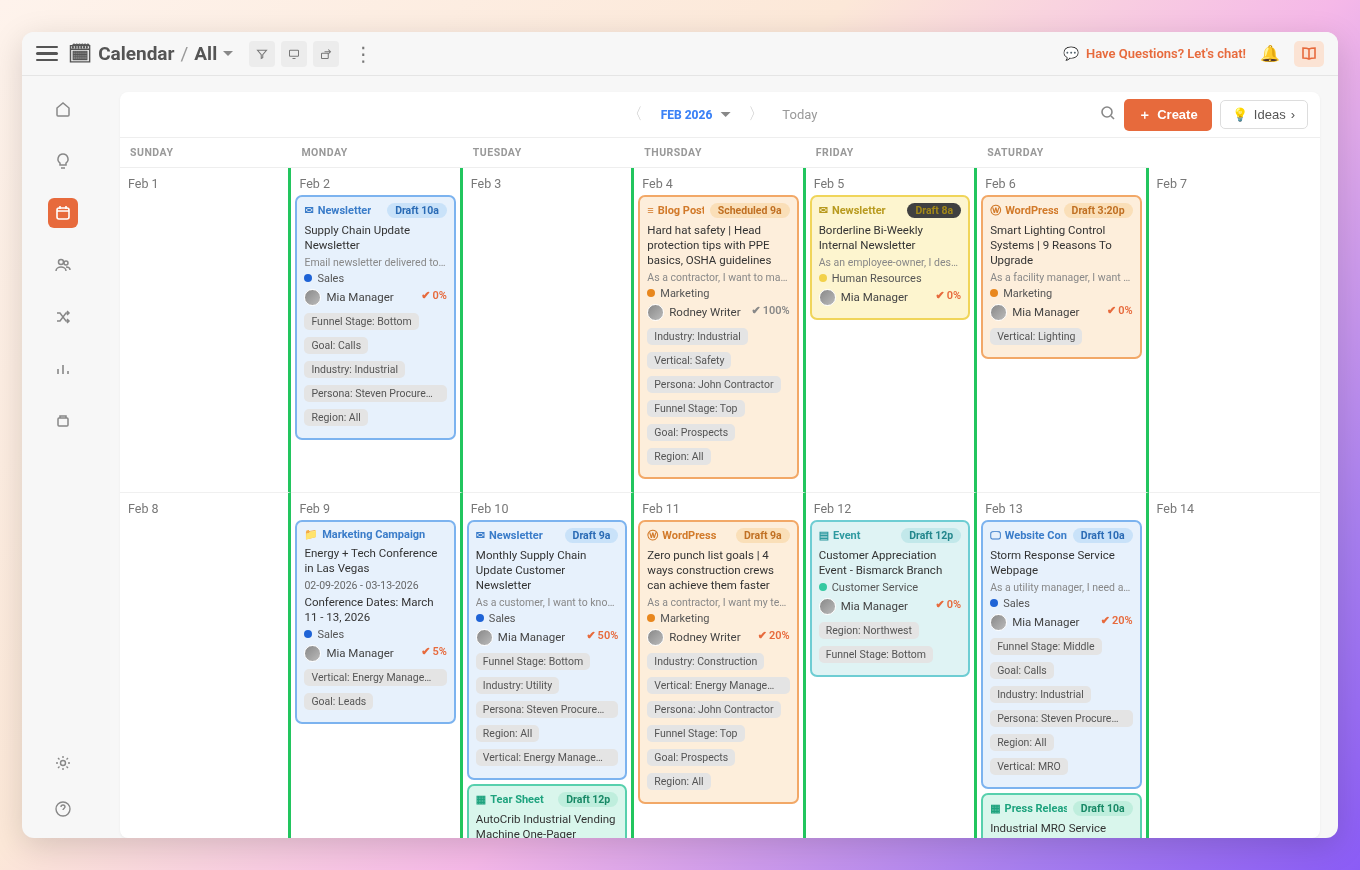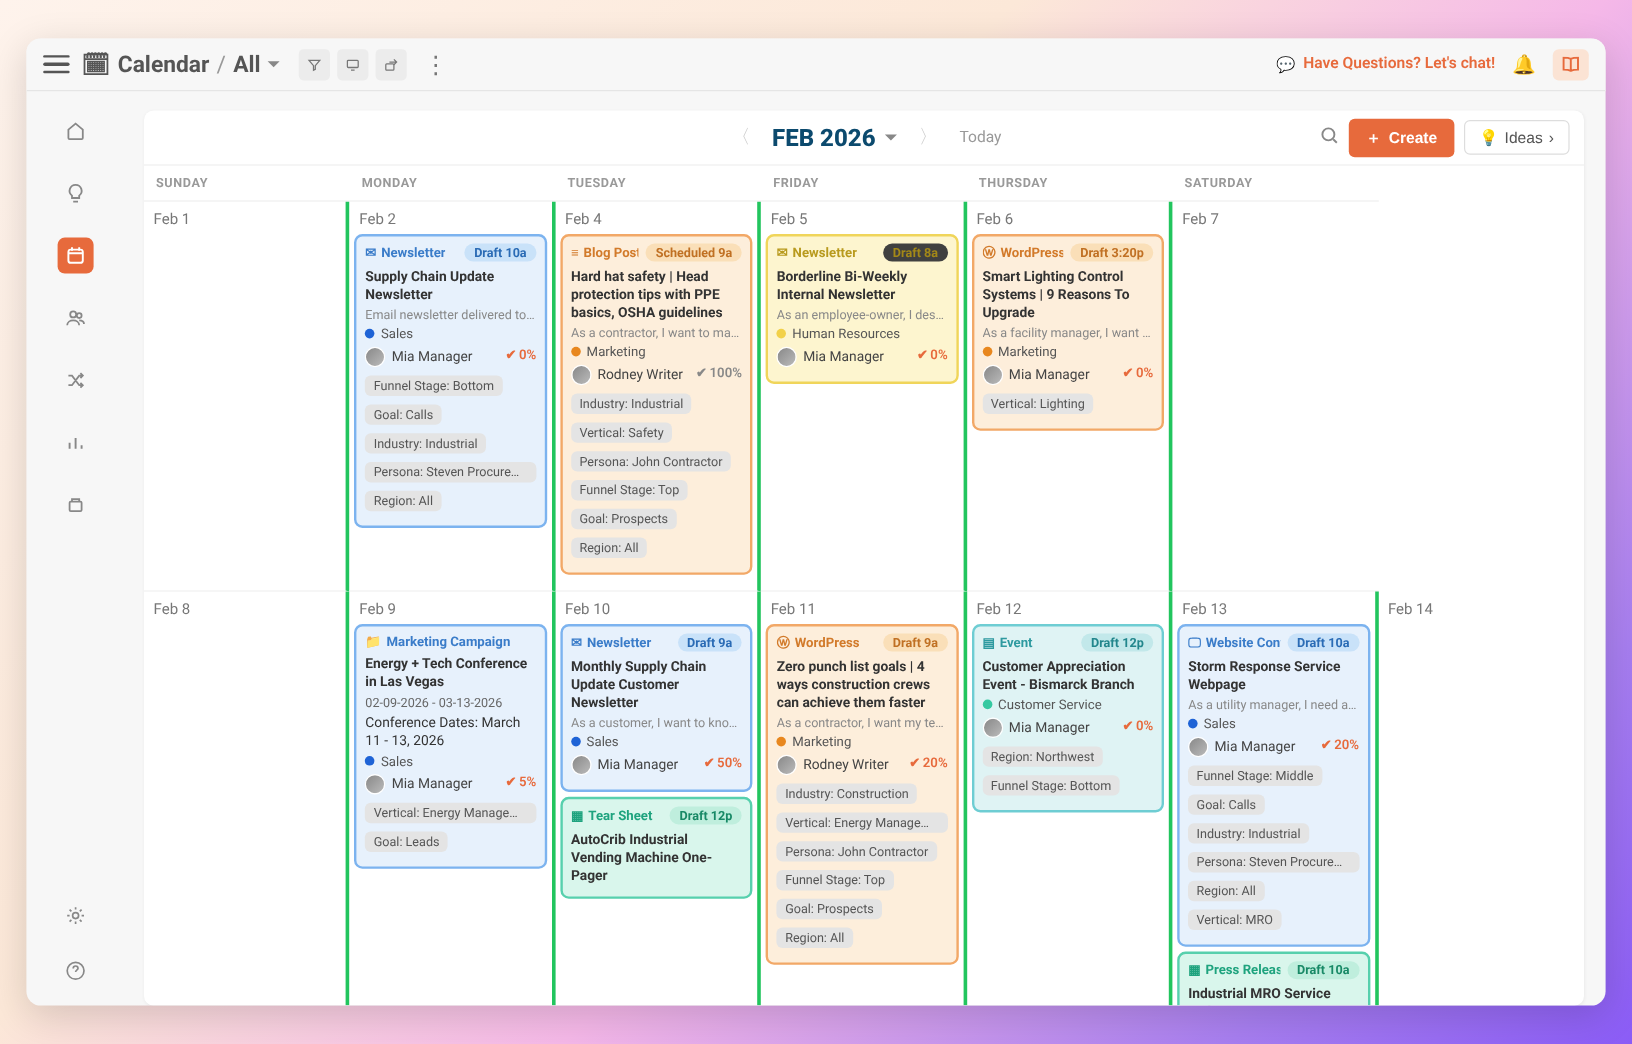--- a/index.html
+++ b/index.html
@@ -32,41 +32,41 @@
 
 .sidebar { position:absolute; top:44px; left:0; width:82px; bottom:0; display:flex; flex-direction:column; align-items:center; padding-top:18px; gap:22px;}
 .side-icon { width:30px; height:30px; display:flex; align-items:center; justify-content:center; color:#888; border-radius:6px; cursor:pointer; font-size:16px;}
 .side-icon.active { background:#e76a3c; color:#fff;}
 .sidebar-bottom { position:absolute; bottom:14px; left:0; right:0; display:flex; flex-direction:column; align-items:center; gap:16px;}
 
 .calendar-area { position:absolute; top:60px; left:98px; right:18px; bottom:0; background:#fff; border-radius:8px; box-shadow: 0 1px 3px rgba(0,0,0,.05); overflow:hidden;}
 .cal-header { height:46px; display:flex; align-items:center; border-bottom:1px solid #eee; padding:0 12px;}
 .nav-center { position:absolute; left:50%; transform:translateX(-50%); display:flex; align-items:center; gap:14px;}
 .nav-arrow { color:#ccc; font-size:16px; cursor:pointer; padding:4px;}
-.month-label { font-size:20px; font-weight:800; color:#0c4a6e; display:flex; align-items:center; gap:6px; cursor:pointer;}
+.month-label { font-size:12px; font-weight:800; color:#3b82f6; display:flex; align-items:center; gap:6px; cursor:pointer;}
 .today-link { color:#999; font-size:13px; cursor:pointer;}
 .cal-header-right { margin-left:auto; display:flex; align-items:center; gap:8px;}
 .search-ico { color:#888; font-size:15px; cursor:pointer;}
 .create-btn { background:#e76a3c; color:#fff; border:none; padding:7px 14px; border-radius:5px; font-weight:700; font-size:13px; display:flex; align-items:center; gap:6px; cursor:pointer;}
 .ideas-btn { background:#fff; border:1px solid #ddd; padding:6px 12px; border-radius:5px; font-size:13px; color:#555; display:flex; align-items:center; gap:5px; cursor:pointer;}
 
 .dayhead { display:grid; grid-template-columns: repeat(7, 1fr); font-size:10.5px; font-weight:700; color:#999; letter-spacing:.5px;}
 .dayhead div { padding:8px 10px; border-bottom:1px solid #eee;}
 
 .cal-body { height: calc(100% - 46px - 30px); overflow:hidden; }
 .week { display:grid; grid-template-columns: repeat(7, 1fr); }
 .daycell { border-right:3px solid #22c55e; border-bottom:1px solid #f0f0f0; padding:8px 4px 4px 4px; min-height:325px; font-size:12px; position:relative; overflow:hidden;}
 .daycell:last-child{border-right:none;}
 .date-label { color:#777; font-size:12.5px; margin-bottom:4px; padding-left:4px;}
 
 .card { border-radius:7px; border:2px solid; padding:6px 7px 7px 7px; margin-bottom:4px; font-size:11.5px; overflow:hidden;}
 .card-head { display:flex; align-items:center; justify-content:space-between; gap:6px; margin-bottom:5px;}
 .card-type { display:flex; align-items:center; gap:4px; font-weight:700; font-size:11px; white-space:nowrap; overflow:hidden; text-overflow:ellipsis;}
 .pill { border-radius:10px; padding:1px 8px; font-size:10.5px; font-weight:700; white-space:nowrap;}
-.card-title { font-weight:700; color:#333; line-height:1.3; margin-bottom:3px;}
+.card-title { font-weight:400; color:#333; line-height:1.3; margin-bottom:3px;}
 .card-sub { color:#888; font-size:10.5px; white-space:nowrap; overflow:hidden; text-overflow:ellipsis; margin-bottom:3px;}
 .card-daterange { color:#666; font-size:10.5px; margin-bottom:3px;}
 .category { display:flex; align-items:center; gap:5px; font-size:11px; margin-bottom:4px; color:#555;}
 .dot { width:8px; height:8px; border-radius:50%; display:inline-block;}
 .owner-row { display:flex; align-items:flex-start; justify-content:space-between; margin-bottom:5px;}
 .owner { display:flex; align-items:center; gap:5px; font-size:11.5px; color:#444;}
 .avatar { width:17px; height:17px; border-radius:50%; background:linear-gradient(135deg,#888,#bbb); border:1px solid #fff; flex-shrink:0;}
 .completion { color:#e76a3c; font-size:11px; font-weight:600; display:flex; align-items:center; gap:2px;}
 .tag { display:inline-block; background:#e4e4e4; color:#555; font-size:10.5px; padding:2px 7px; border-radius:5px; margin:2px 3px 2px 0; white-space:nowrap; overflow:hidden; text-overflow:ellipsis; max-width:100%;}
 
@@ -206,22 +206,22 @@
             <span>Ideas</span>
             <span>›</span>
           </button>
       </div>
     </div>
 
     <div class="dayhead" id="dayhead">
         <div>SUNDAY</div>
         <div>MONDAY</div>
         <div>TUESDAY</div>
+        <div>THURSDAY</div>
         <div>FRIDAY</div>
-        <div>THURSDAY</div>
         <div>SATURDAY</div>
       </div>
     <div class="cal-body" id="calbody">
         <div class="week">
           <div class="daycell">
             <div class="date-label">Feb 1</div>
           </div>
           <div class="daycell">
             <div class="date-label">Feb 2</div>
             <div class="card t-blue">
@@ -243,20 +243,23 @@
                   <span class="avatar"></span>
                   <span>Mia Manager</span>
                 </div>
                 <span class="completion">
                   <span>✔</span>
                   <span>0%</span>
                 </span>
               </div>
               <div><span class="tag">Funnel Stage: Bottom</span><span class="tag">Goal: Calls</span><span class="tag">Industry: Industrial</span><span class="tag">Persona: Steven Procuremen</span><span class="tag">Region: All</span></div>
             </div>
+          </div>
+          <div class="daycell">
+            <div class="date-label">Feb 3</div>
           </div>
           <div class="daycell">
             <div class="date-label">Feb 4</div>
             <div class="card t-orange">
               <div class="card-head">
                 <div class="card-type">
                   <span>≡</span>
                   <span>Blog Post</span>
                 </div>
                 <span class="pill">Scheduled  9a</span>
@@ -393,20 +396,21 @@
               <div class="owner-row">
                 <div class="owner">
                   <span class="avatar"></span>
                   <span>Mia Manager</span>
                 </div>
                 <span class="completion">
                   <span>✔</span>
                   <span>50%</span>
                 </span>
               </div>
+              <div><span class="tag">Funnel Stage: Bottom</span><span class="tag">Industry: Utility</span><span class="tag">Persona: Steven Procuremen</span><span class="tag">Region: All</span><span class="tag">Vertical: Energy Management</span></div>
             </div>
             <div class="card t-teal">
               <div class="card-head">
                 <div class="card-type">
                   <span>▦</span>
                   <span>Tear Sheet</span>
                 </div>
                 <span class="pill">Draft  12p</span>
               </div>
               <div class="card-title">AutoCrib Industrial Vending Machine One-Pager</div>

